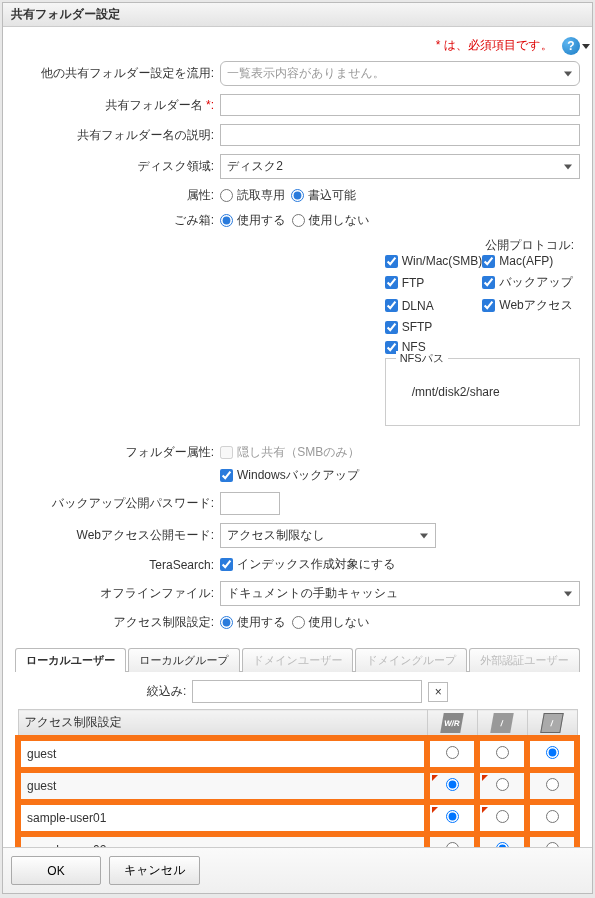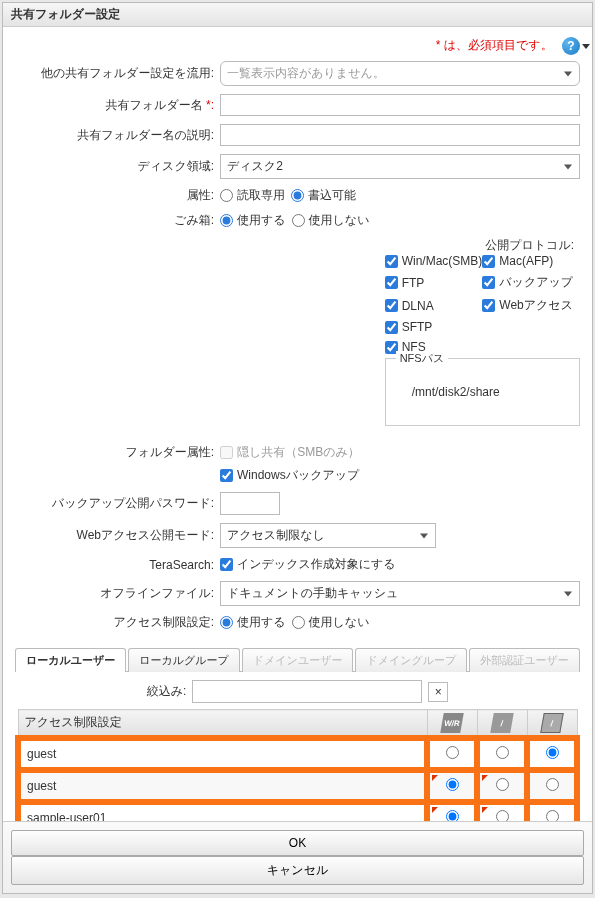--- a/index.html
+++ b/index.html
@@ -179,23 +179,22 @@
     top:2px; left:2px;
     width:0;height:0;
     border-left:6px solid #d30;
     border-bottom:6px solid transparent;
   }
   .btnbar {
     border-top:1px solid #ccc;
     padding:8px;
     display:flex;
     justify-content:flex-start;
-    gap:0;
+    gap:8px;
     background:linear-gradient(#fafafa,#efefef);
-    flex-direction:column;
   }
   .btn {
     min-width:90px;
     padding:5px 14px;
     border:1px solid #aaa;
     background:linear-gradient(#fefefe,#e6e6e6);
     border-radius:2px;
     font-size:12px;
     cursor:pointer;
     font-family:inherit;

